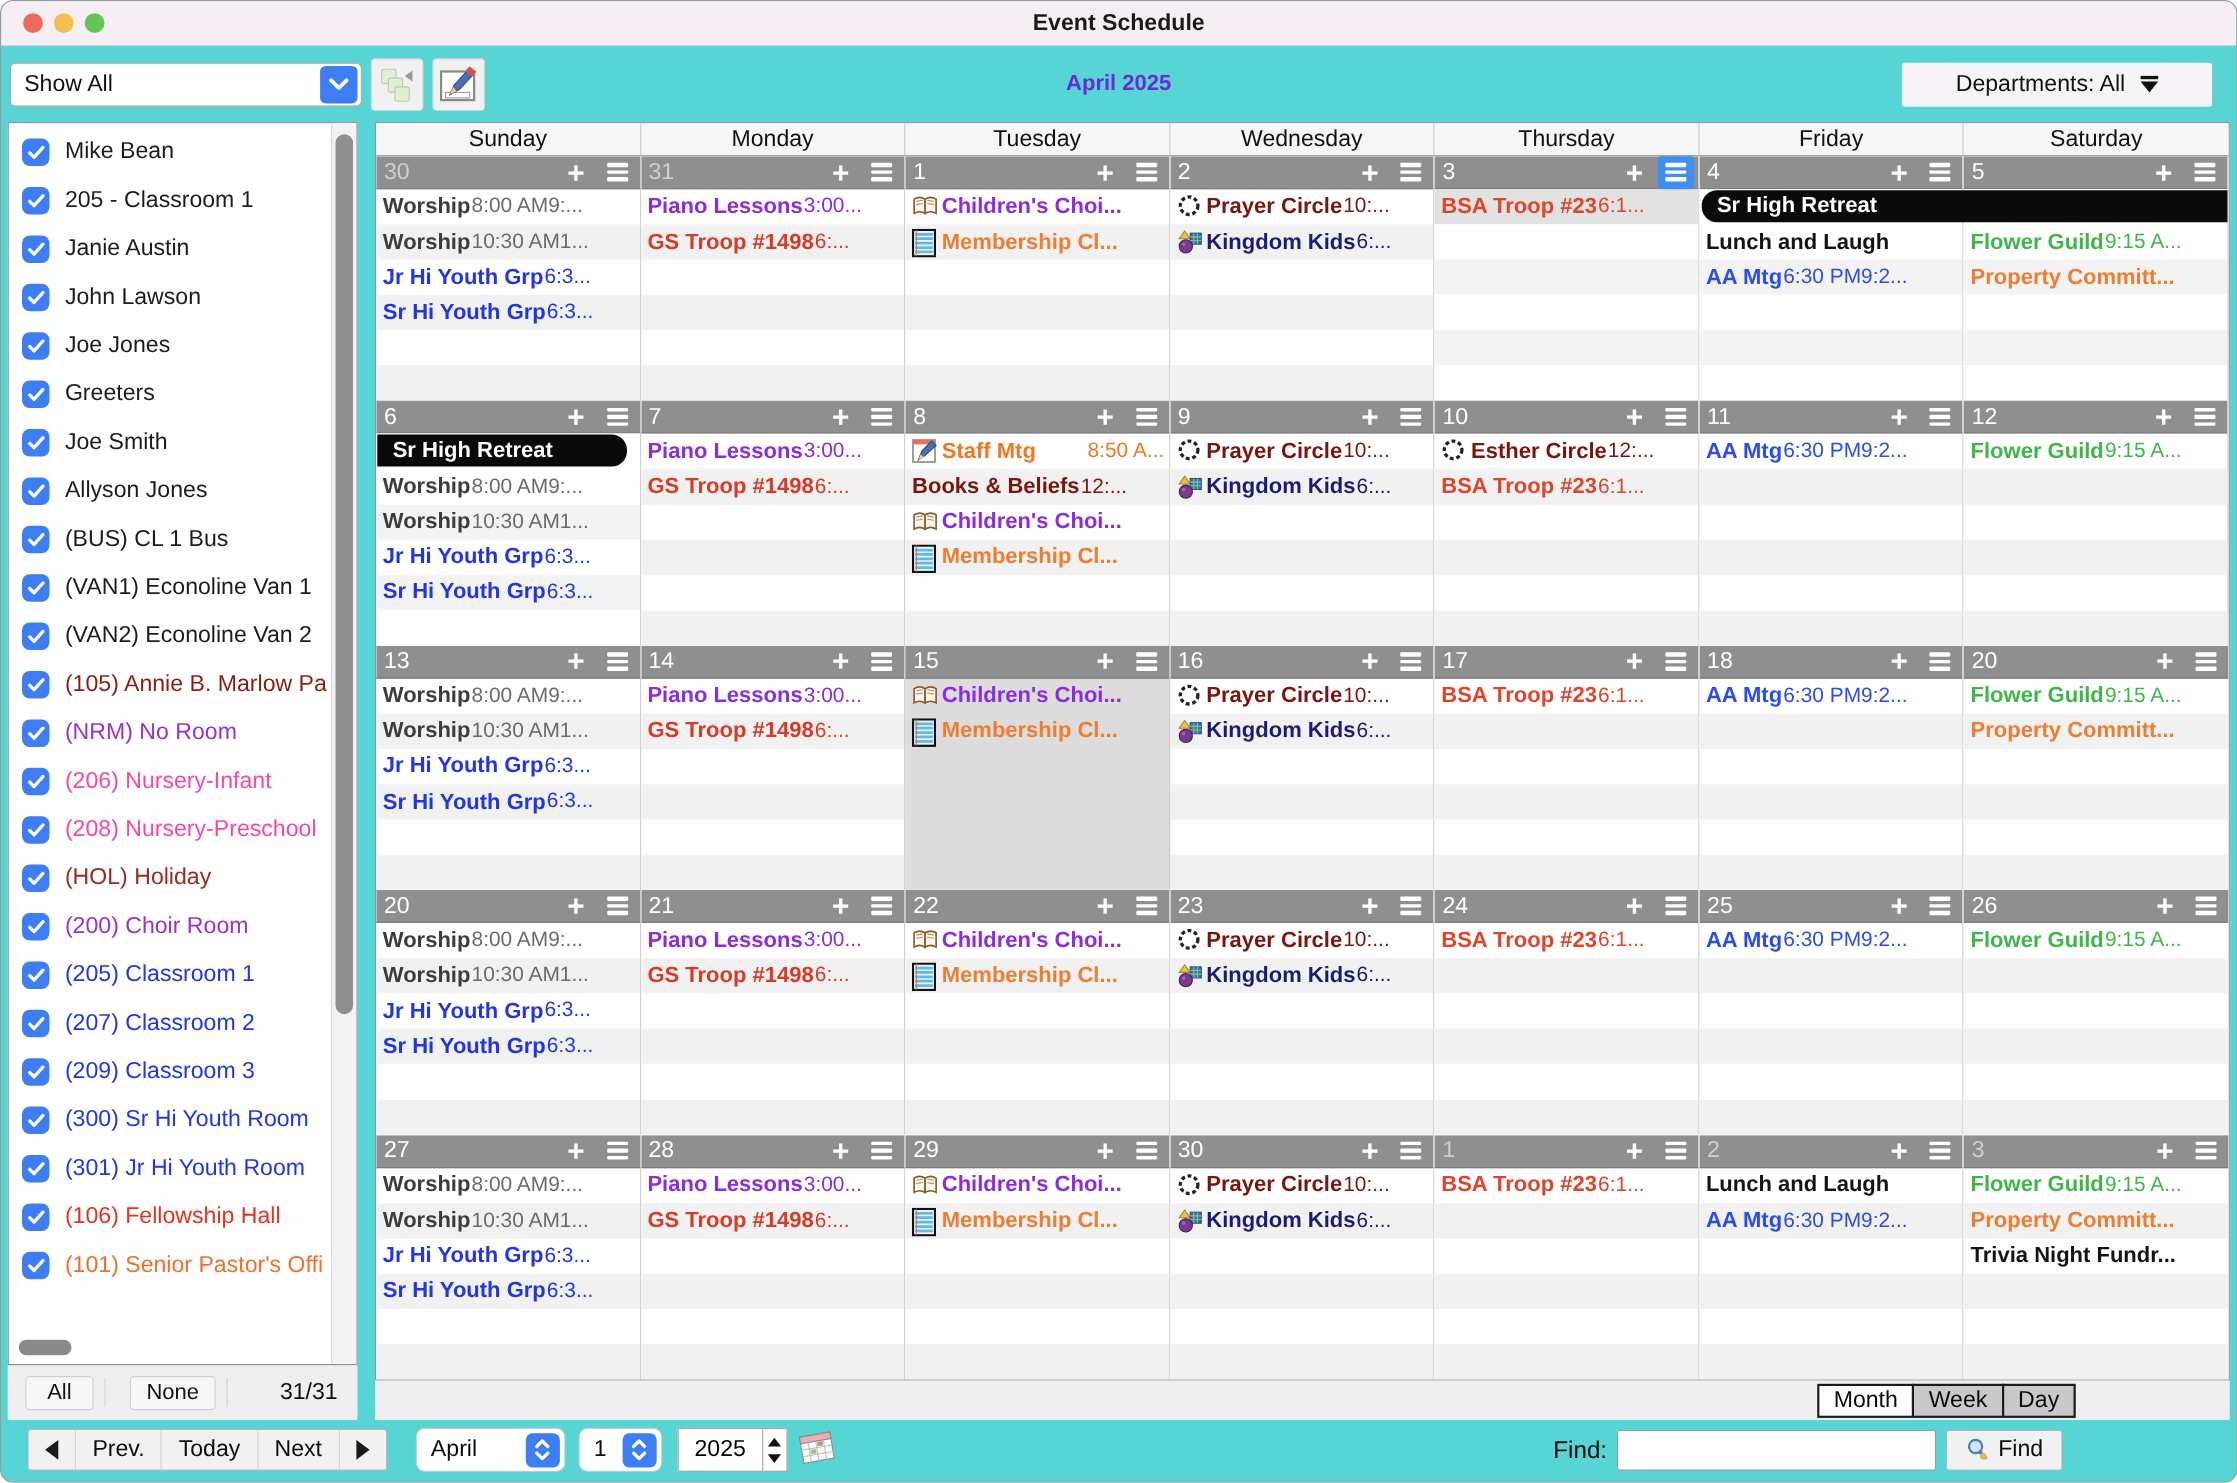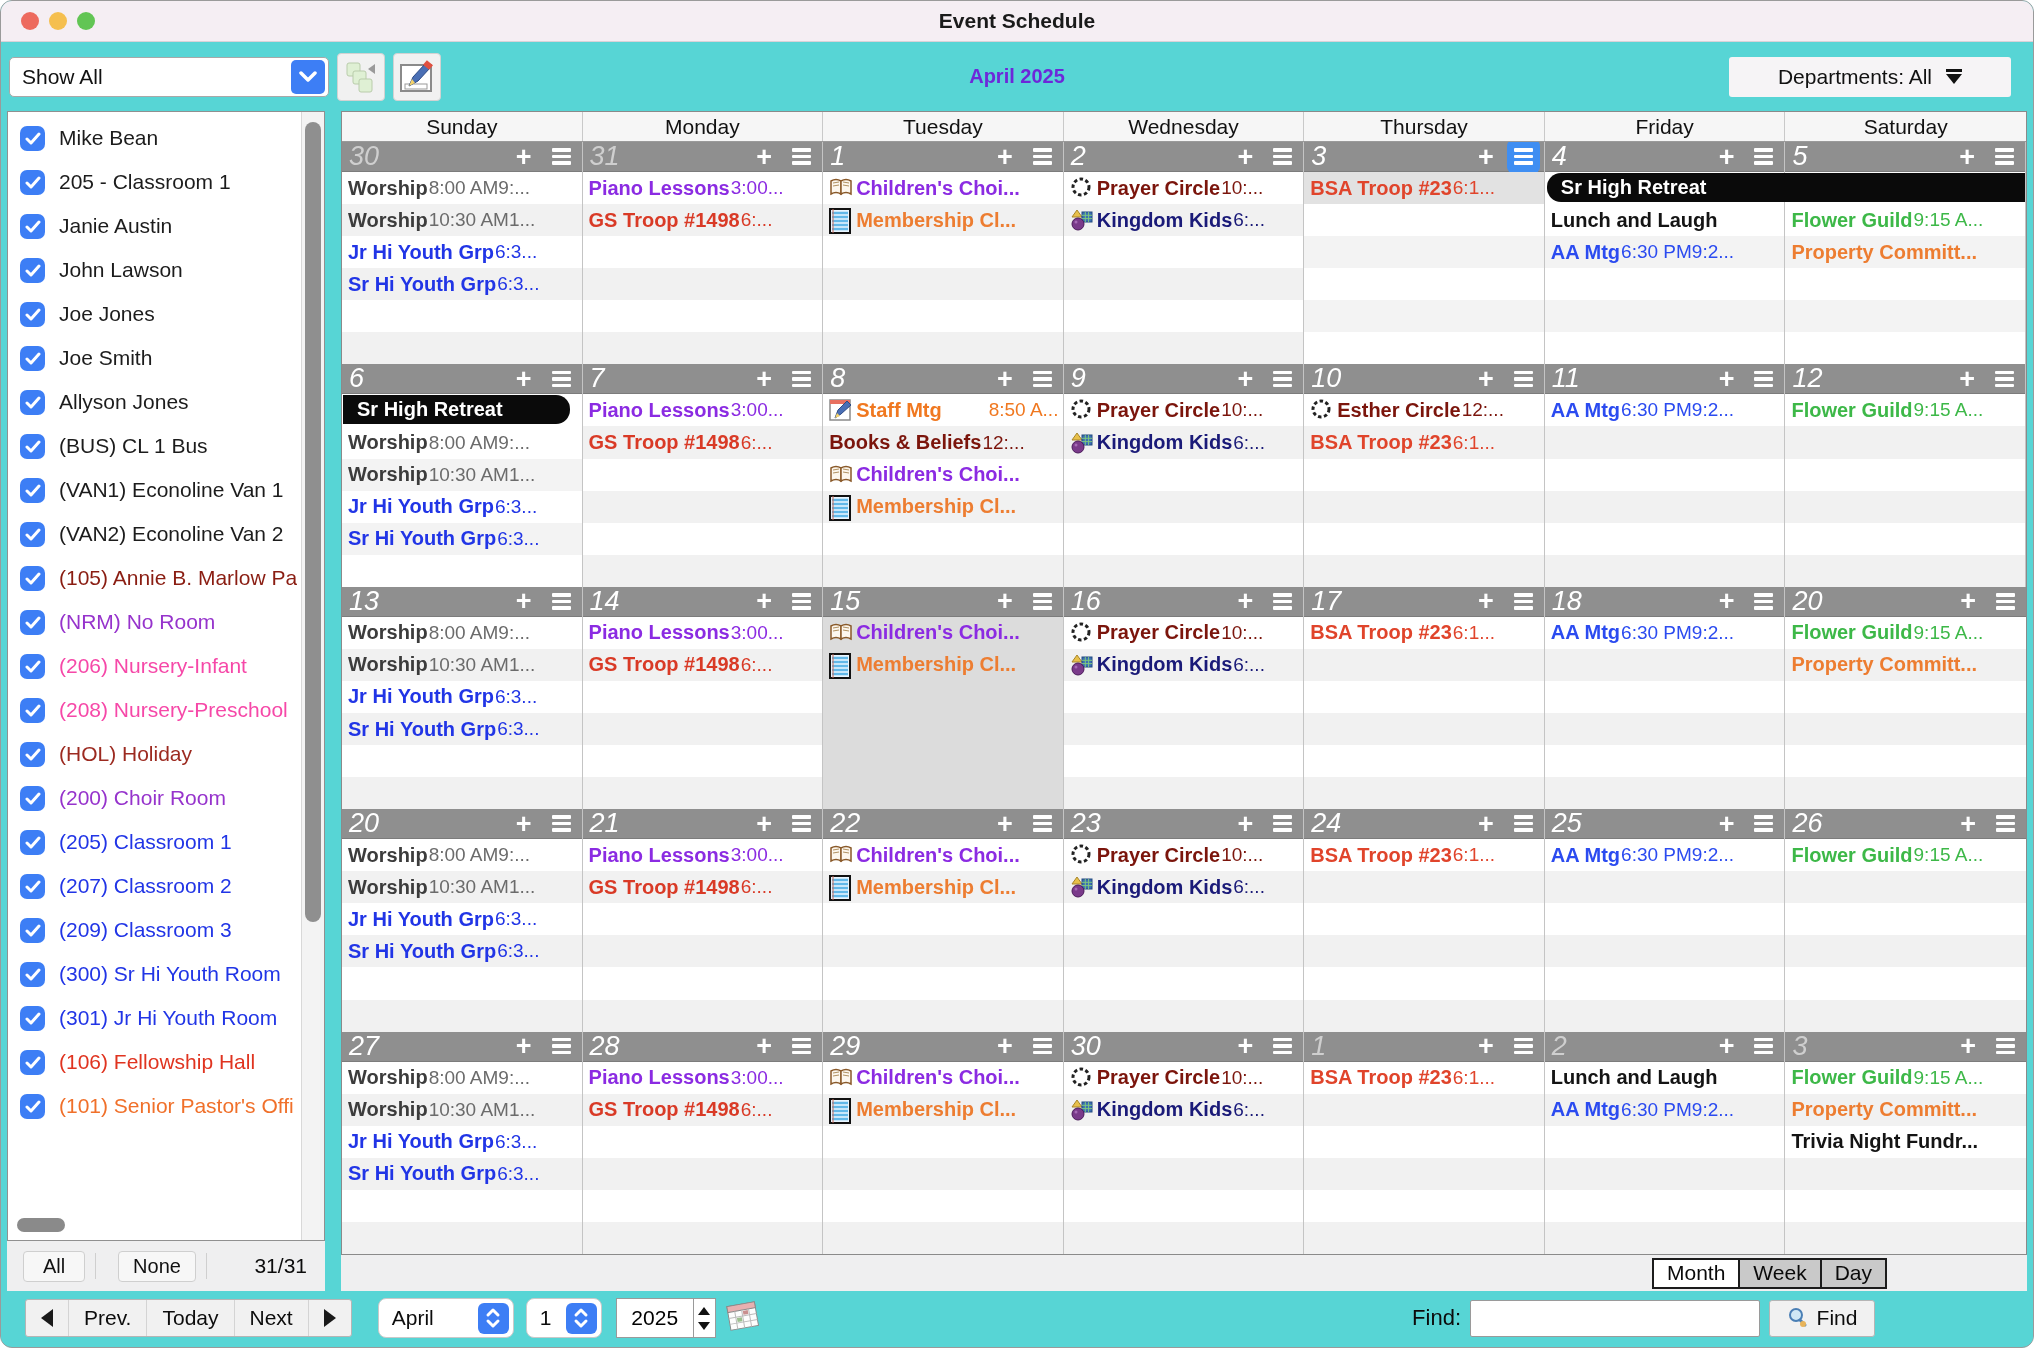--- a/index.html
+++ b/index.html
@@ -56,21 +56,21 @@
   .calbox { flex:1; border:1px solid #8a8a8a; background:#fff; display:flex; flex-direction:column; overflow:hidden; }
   .dow { height:30px; display:grid; grid-template-columns:repeat(7,1fr); background:#f6f6f6; border-bottom:1px solid #9a9a9a; flex:none; }
   .dowc { display:flex; align-items:center; justify-content:center; font-size:21px; color:#111; border-right:1px solid #c9c9c9; }
   .dowc:last-child { border-right:none; }
   .weeks { flex:1; display:flex; flex-direction:column; }
   .week { flex:1; position:relative; display:grid; grid-template-columns:repeat(7,1fr); }
   .day { display:flex; flex-direction:column; border-right:1px solid #c4c4c4; overflow:hidden; background:#fff; }
   .day:last-child { border-right:none; }
   .daybar { height:30px; background:#8f8f8f; color:#fff; display:flex; align-items:center; padding:0 7px; flex:none;
             border-bottom:1px solid #7c7c7c; }
-  .dnum { font-size:27px;font-style:italic; }
+  .dnum { font-size:21px; }
   .dnum.other { color:#cfcfcf; }
   .barspace { flex:1; }
   .plusbtn { font-size:27px; font-weight:bold; line-height:26px; margin-right:16px; }
   .menubtn { display:flex; flex-direction:column; gap:3px; padding:5px 4px; border-radius:3px; }
   .menubtn i { display:block; width:19px; height:3.5px; background:#fff; border-radius:1px; }
   .menubtn.focused { background:#3f8ef2; box-shadow:0 0 0 3px #3f8ef2; }
   .slots { flex:1; display:flex; flex-direction:column; }
   .slot { flex:1; overflow:hidden; }
   .day .slot:nth-child(even) { background:#f1f1f1; }
   .day.offset .slot:nth-child(even) { background:#fff; }
@@ -214,20 +214,28 @@
                 </svg>
               </span>
               <span class="slabel" style="color: rgb(28, 28, 28);">Joe Jones</span>
             </div>
             <div class="srow">
               <span class="cbx">
                 <svg width="16" height="13" viewBox="0 0 16 13">
                   <polyline points="2,7 6,11 14,2" fill="none" stroke="#fff" stroke-width="3" stroke-linecap="round" stroke-linejoin="round"></polyline>
                 </svg>
               </span>
+              <span class="slabel" style="color: rgb(28, 28, 28);">Greeters</span>
+            </div>
+            <div class="srow">
+              <span class="cbx">
+                <svg width="16" height="13" viewBox="0 0 16 13">
+                  <polyline points="2,7 6,11 14,2" fill="none" stroke="#fff" stroke-width="3" stroke-linecap="round" stroke-linejoin="round"></polyline>
+                </svg>
+              </span>
               <span class="slabel" style="color: rgb(28, 28, 28);">Joe Smith</span>
             </div>
             <div class="srow">
               <span class="cbx">
                 <svg width="16" height="13" viewBox="0 0 16 13">
                   <polyline points="2,7 6,11 14,2" fill="none" stroke="#fff" stroke-width="3" stroke-linecap="round" stroke-linejoin="round"></polyline>
                 </svg>
               </span>
               <span class="slabel" style="color: rgb(28, 28, 28);">Allyson Jones</span>
             </div>

